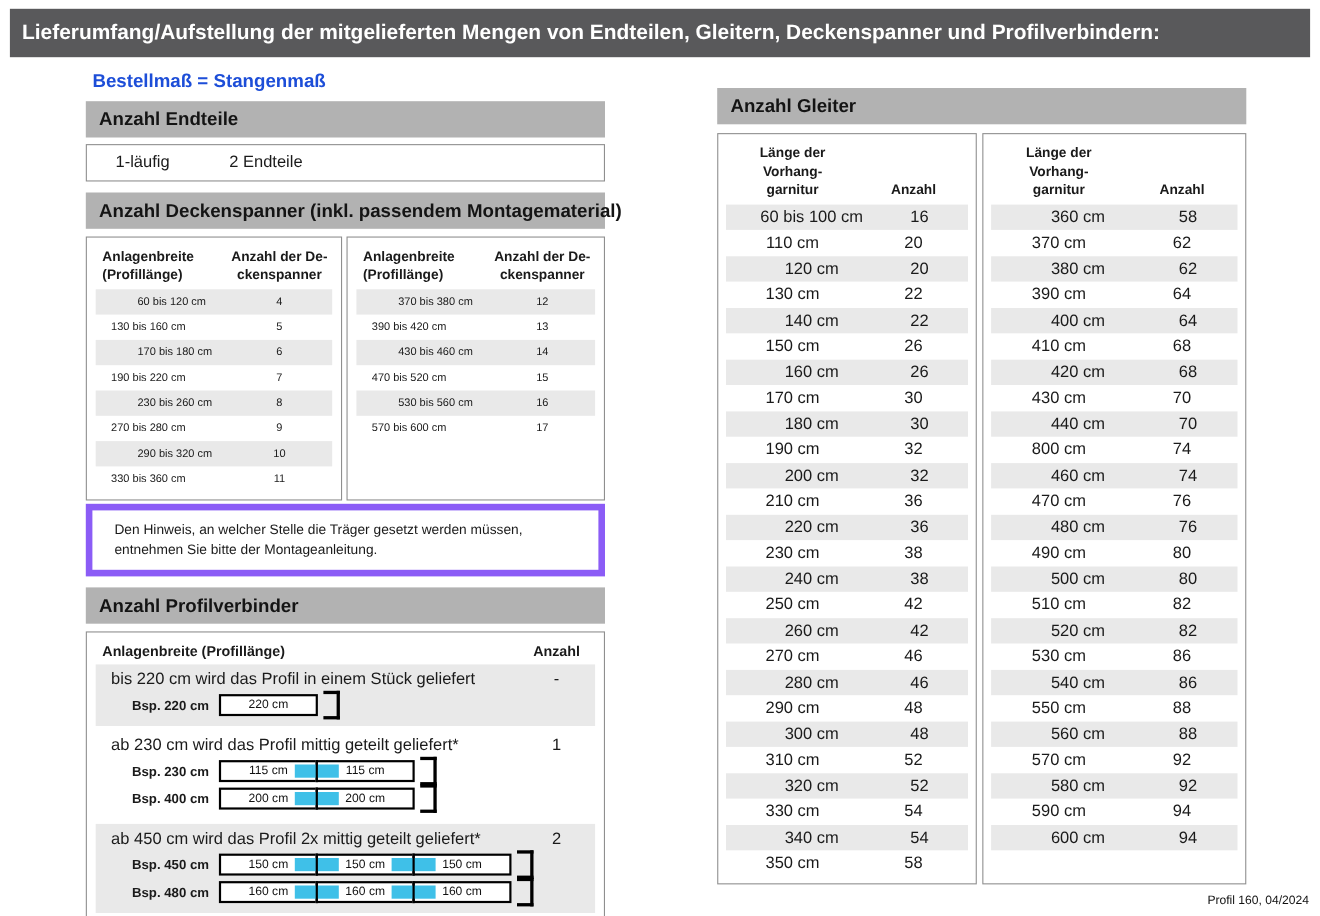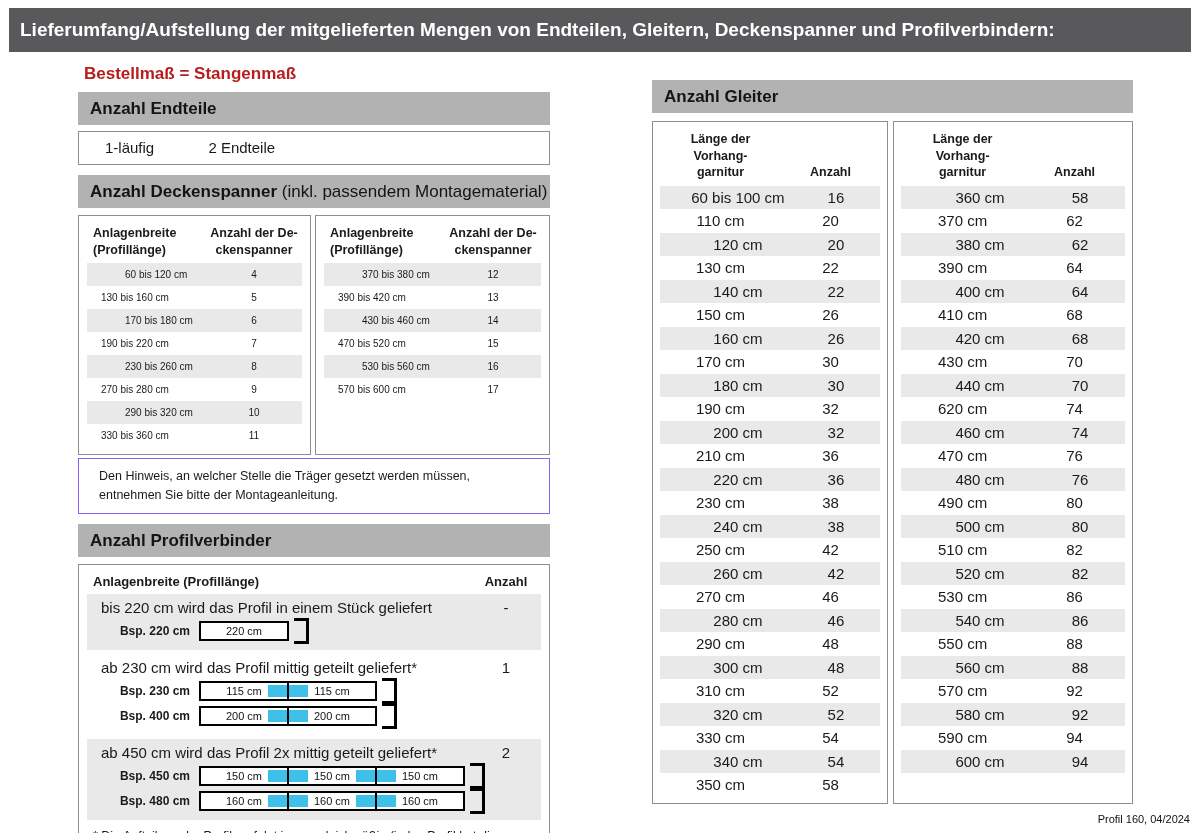--- a/index.html
+++ b/index.html
@@ -5,43 +5,43 @@
   html,body{margin:0;padding:0;}
   body{
     width:1200px;height:833px;position:relative;background:#fff;color:#1a1a1a;
     font-family:"Liberation Sans","DejaVu Sans",sans-serif;overflow:hidden;
   }
   .title-bar{
     position:absolute;left:9px;top:8px;width:1182px;height:44px;background:#59595b;
     color:#fff;font-weight:bold;font-size:19px;line-height:44px;padding-left:11px;
     box-sizing:border-box;white-space:nowrap;
   }
-  .subtitle{position:absolute;left:84px;top:64px;color:#b91c1c;font-weight:bold;font-size:17px;}
+  .subtitle{position:absolute;left:84px;top:64px;color:#1d4ed8;font-weight:bold;font-size:17px;}
   .left-col{position:absolute;left:78px;top:92px;width:472px;}
   .right-col{position:absolute;left:652px;top:80px;width:481px;}
   .sec-bar{background:#b2b2b2;height:33px;line-height:33px;padding-left:12px;font-size:17px;
     font-weight:bold;color:#141414;white-space:nowrap;}
-  .sec-bar .normal{font-weight:normal;}
+  .sec-bar .normal{font-weight:bold;}
   .endteile-row{margin-top:6px;height:32px;line-height:31px;font-size:15px;border:1px solid #8f8f8f;}
   .endteile-row .c1{margin-left:26px;}
   .endteile-row .c2{margin-left:50px;}
   .deck-wrap{display:flex;gap:4px;margin-top:7px;align-items:stretch;}
   .deck-half{border:1px solid #8f8f8f;padding:7px 8px;box-sizing:border-box;}
   .deck-half.lh{width:233px;}
   .deck-half.rh{width:235px;}
   .deck-header{display:flex;font-size:12.5px;font-weight:bold;line-height:1.32;margin:2px 0 5px;}
   .deck-header .h1{flex:1;padding-left:6px;}
   .deck-header .h1 span{display:block;}
   .deck-header .h2{width:96px;text-align:center;}
   .deck-header .h2 span{display:block;}
   .deck-row{display:flex;height:23px;line-height:23px;font-size:10px;}
   .deck-row .c1{flex:1;padding-left:14px;}
   .deck-row .c2{width:96px;text-align:center;}
   .shade{background:#e9e9e9;padding-left:24px;}
-  .note-box{margin-top:3px;border:1px solid #8b5cf6;padding:8px 14px 8px 20px;font-size:12.5px;line-height:1.5;}
+  .note-box{margin-top:3px;border:6px solid #8b5cf6;padding:8px 14px 8px 20px;font-size:12.5px;line-height:1.5;}
   .pv-box{margin-top:7px;border:1px solid #8f8f8f;padding:7px 8px 5px;}
   .pv-header{display:flex;font-size:13px;font-weight:bold;margin:2px 0 5px;gap:42px;}
   .pv-header .h1{flex:1;padding-left:6px;}
   .pv-header .h2{width:70px;text-align:center;}
   .pv-group{padding:3px 0 6px;margin-bottom:4px;}
   .pv-line{display:flex;font-size:15px;line-height:22px;}
   .pv-line .t{flex:1;padding-left:14px;}
   .pv-line .v{width:70px;text-align:center;}
   .pv-example{display:flex;align-items:center;height:25px;}
   .bsp-label{width:112px;text-align:right;font-weight:bold;font-size:12px;padding-right:9px;box-sizing:border-box;flex:none;}
@@ -484,21 +484,21 @@
             <span class="c1">430 cm</span>
             <span class="c2">70</span>
           </div>
 
           <div class="gl-row shade">
             <span class="c1">440 cm</span>
             <span class="c2">70</span>
           </div>
 
           <div class="gl-row">
-            <span class="c1">620 cm</span>
+            <span class="c1">800 cm</span>
             <span class="c2">74</span>
           </div>
 
           <div class="gl-row shade">
             <span class="c1">460 cm</span>
             <span class="c2">74</span>
           </div>
 
           <div class="gl-row">
             <span class="c1">470 cm</span>

